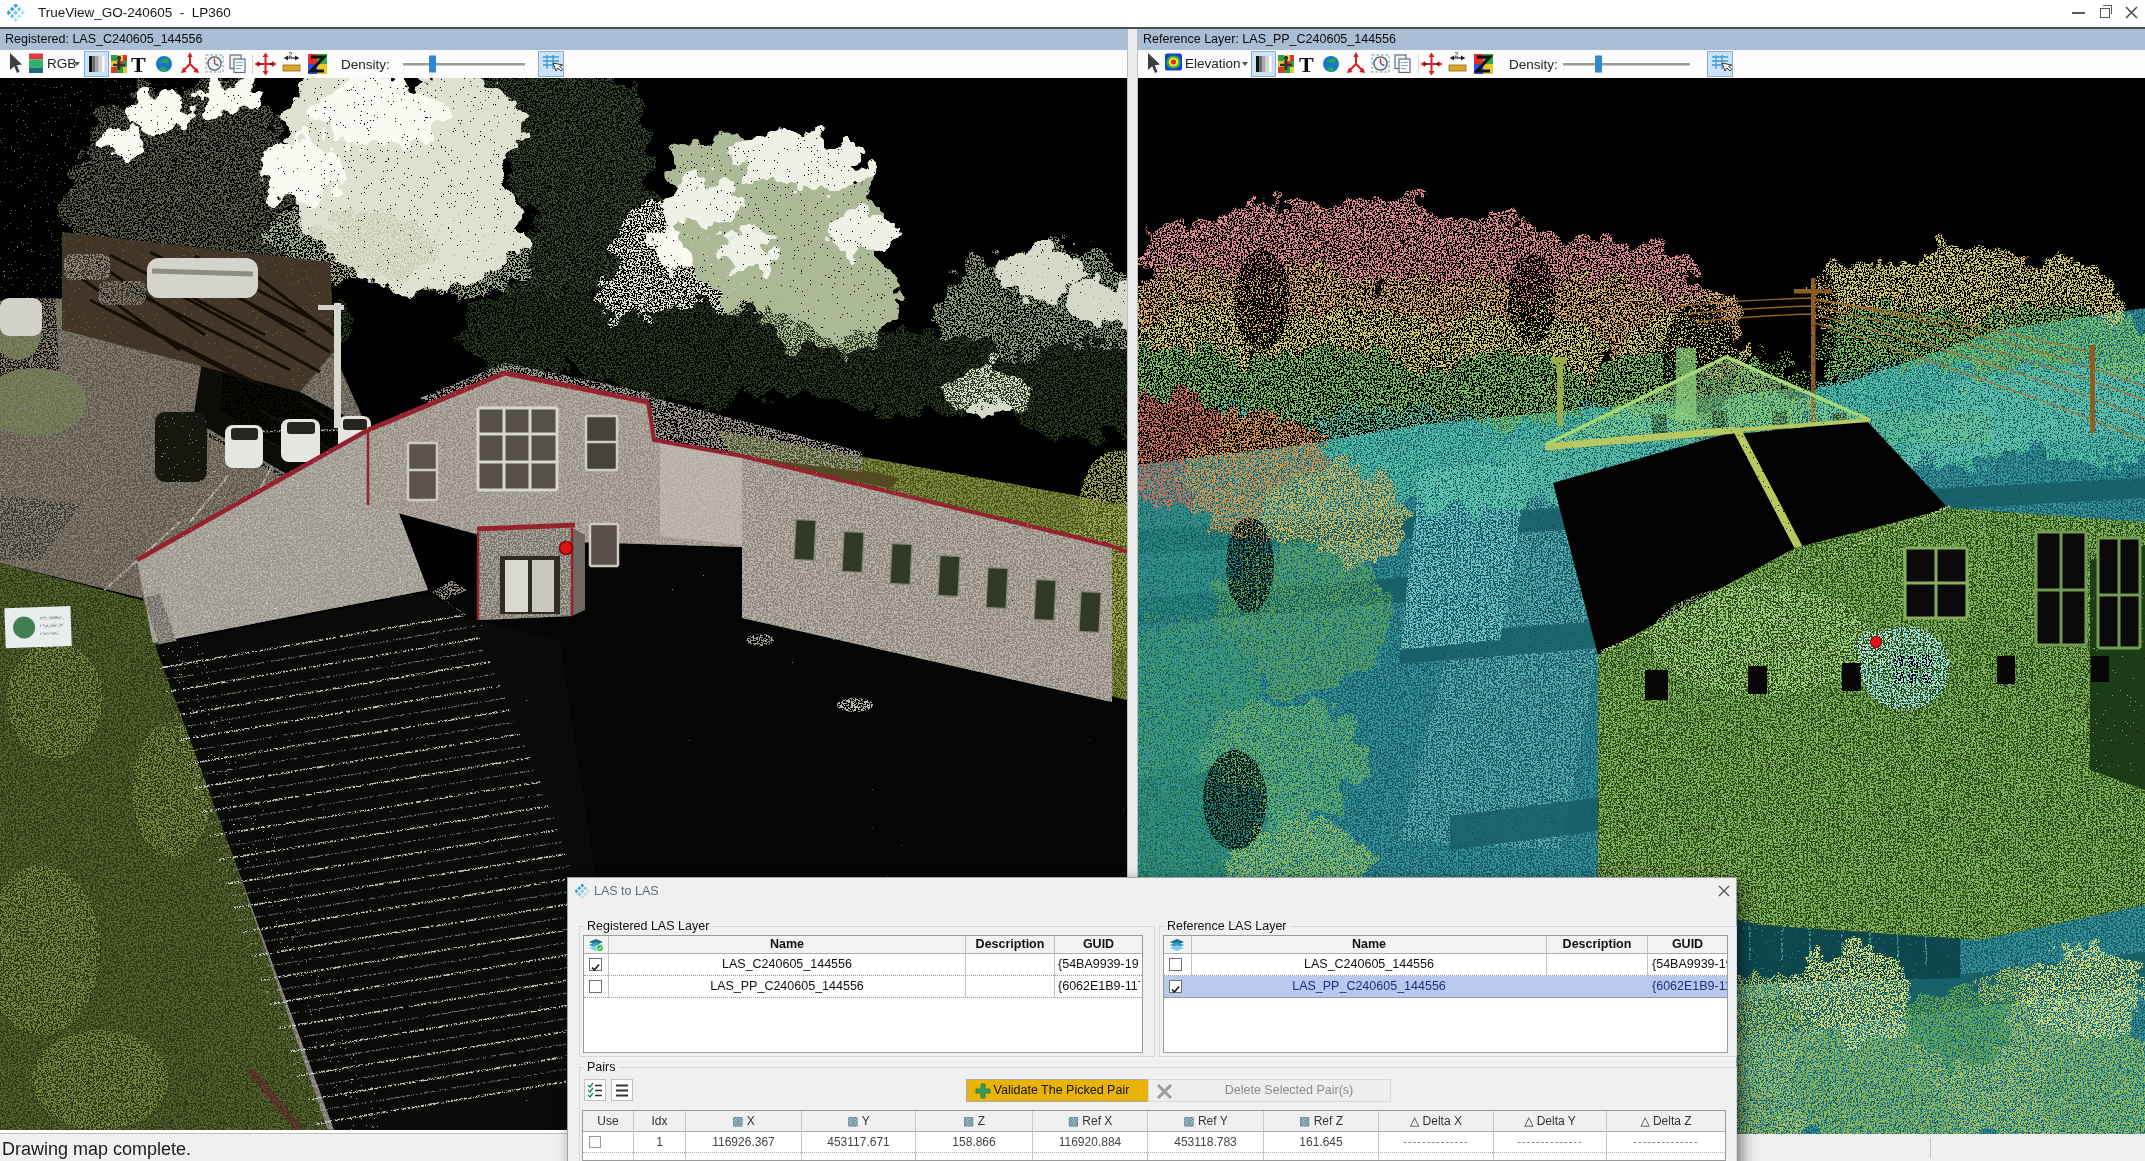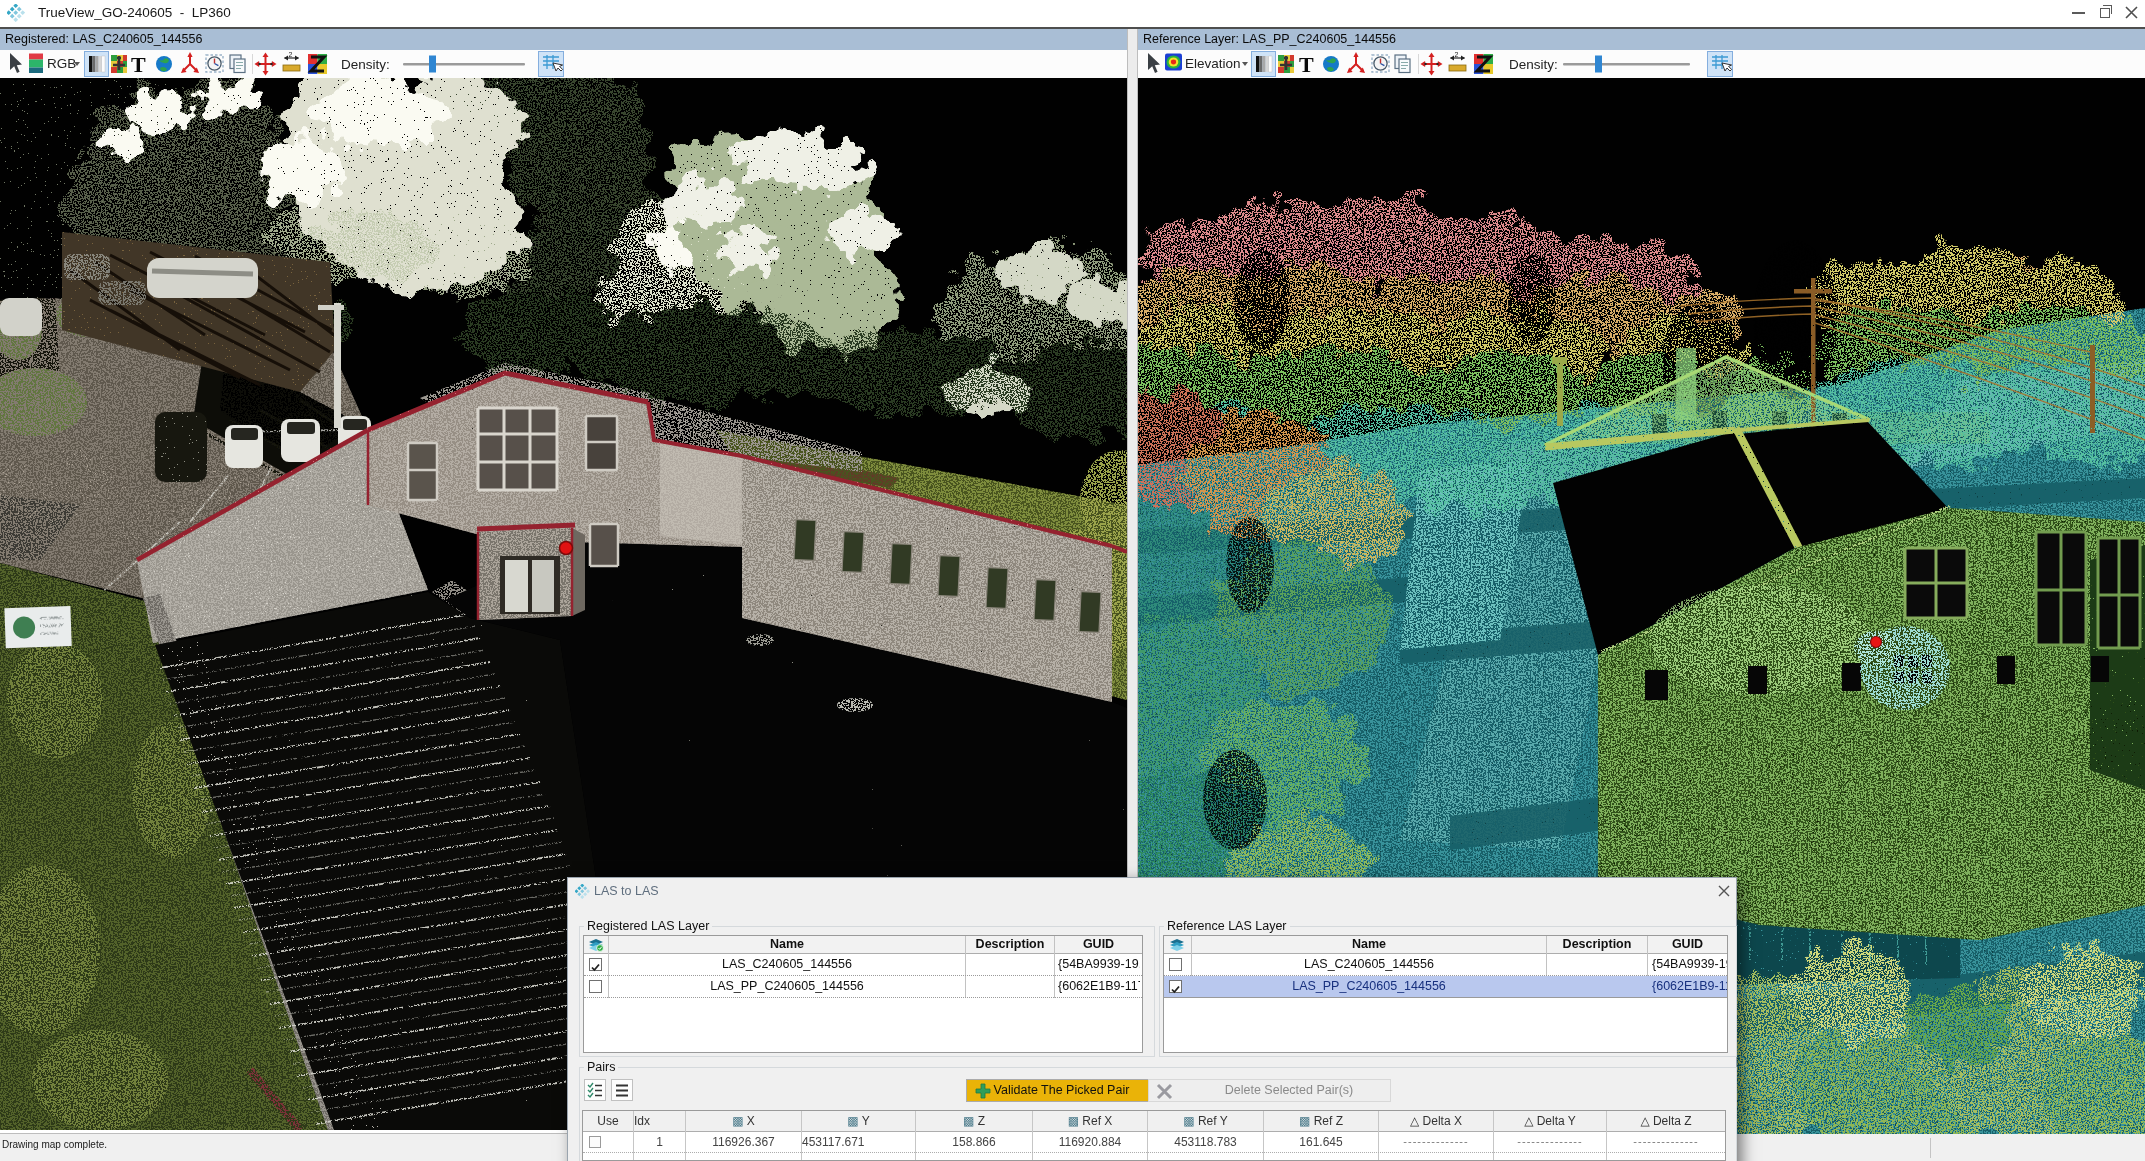--- a/index.html
+++ b/index.html
@@ -232,21 +232,21 @@
     <g stroke="#3d9bd4" stroke-width="1.3" fill="none">
       <path d="M574,7 h16 M574,11 h16 M574,15 h16 M578,5 v14 M584,5 v14"></path>
     </g>
     <path d="M584,13 l3,8 l2,-3 l3,3 l1.6,-1.6 l-3,-3 l3,-1.4 Z" fill="#fff" stroke="#333" stroke-width="1"></path>
   </g>
 </svg>
 
 <div class="abs" style="left:1127px;top:29px;width:11px;height:1105px;background:#ececec;border-left:1px solid #bdbdbd;border-right:1px solid #bdbdbd;box-sizing:border-box;"></div>
 
 <div class="abs" style="left:0;top:1133px;width:2145px;height:28px;background:#f0f0f0;border-top:1px solid #bdbdbd;"></div>
-<div class="abs" style="left:2px;top:1139px;font-size:10px;color:#1a1a1a;">Drawing map complete.</div>
+<div class="abs" style="left:2px;top:1139px;font-size:18px;color:#1a1a1a;">Drawing map complete.</div>
 <div class="abs" style="left:1930px;top:1138px;width:1px;height:20px;background:#c4c4c4;"></div>
 
 <svg class="abs" style="left:0;top:78px;" width="1127" height="1052" viewBox="0 78 1127 1052">
 <defs>
   <filter id="Lr50" x="-15%" y="-15%" width="130%" height="130%">
     <feTurbulence type="fractalNoise" baseFrequency="0.045" numOctaves="3" seed="11" result="w"></feTurbulence>
     <feDisplacementMap in="SourceGraphic" in2="w" scale="45" xChannelSelector="R" yChannelSelector="G" result="dd"></feDisplacementMap>
     <feTurbulence type="fractalNoise" baseFrequency="0.65" numOctaves="2" seed="3" result="f"></feTurbulence>
     <feComponentTransfer in="f" result="m">
           <feFuncA type="discrete" tableValues="0 0 1 1"></feFuncA>
@@ -961,36 +961,36 @@
     <div class="abs" style="left:218px;top:0;width:1px;height:49px;background:#c6c6c6;"></div>
     <div class="abs" style="left:332px;top:0;width:1px;height:49px;background:#c6c6c6;"></div>
     <div class="abs" style="left:449px;top:0;width:1px;height:49px;background:#c6c6c6;"></div>
     <div class="abs" style="left:564px;top:0;width:1px;height:49px;background:#c6c6c6;"></div>
     <div class="abs" style="left:680px;top:0;width:1px;height:49px;background:#c6c6c6;"></div>
     <div class="abs" style="left:795px;top:0;width:1px;height:49px;background:#c6c6c6;"></div>
     <div class="abs" style="left:910px;top:0;width:1px;height:49px;background:#c6c6c6;"></div>
     <div class="abs" style="left:1023px;top:0;width:1px;height:49px;background:#c6c6c6;"></div>
 
     <div class="abs" style="left:0;top:3px;width:50px;text-align:center;font-size:12px;color:#333;">Use</div>
-    <div class="abs" style="left:51px;top:3px;width:51px;font-size:12px;color:#333;">Idx</div>
+    <div class="abs" style="left:51px;top:3px;width:51px;text-align:center;font-size:12px;color:#333;">Idx</div>
     <div class="abs" style="left:103px;top:3px;width:115px;text-align:center;font-size:12px;color:#333;"><span style="color:#4a7a8a;">▩</span>&nbsp;X</div>
     <div class="abs" style="left:219px;top:3px;width:113px;text-align:center;font-size:12px;color:#333;"><span style="color:#4a7a8a;">▩</span>&nbsp;Y</div>
     <div class="abs" style="left:333px;top:3px;width:116px;text-align:center;font-size:12px;color:#333;"><span style="color:#4a7a8a;">▩</span>&nbsp;Z</div>
     <div class="abs" style="left:450px;top:3px;width:114px;text-align:center;font-size:12px;color:#333;"><span style="color:#4a7a8a;">▩</span>&nbsp;Ref X</div>
     <div class="abs" style="left:565px;top:3px;width:115px;text-align:center;font-size:12px;color:#333;"><span style="color:#4a7a8a;">▩</span>&nbsp;Ref Y</div>
     <div class="abs" style="left:681px;top:3px;width:114px;text-align:center;font-size:12px;color:#333;"><span style="color:#4a7a8a;">▩</span>&nbsp;Ref Z</div>
     <div class="abs" style="left:796px;top:3px;width:114px;text-align:center;font-size:12px;color:#333;">△&nbsp;Delta X</div>
     <div class="abs" style="left:911px;top:3px;width:112px;text-align:center;font-size:12px;color:#333;">△&nbsp;Delta Y</div>
     <div class="abs" style="left:1024px;top:3px;width:118px;text-align:center;font-size:12px;color:#333;">△&nbsp;Delta Z</div>
 
     <div class="abs" style="left:0;top:21px;width:1142px;height:21px;border-bottom:1px dotted #adadad;box-sizing:border-box;"></div>
     <div class="abs" style="left:6px;top:25px;width:12px;height:12px;background:#fbfbfb;border:1px solid #9a9a9a;box-sizing:border-box;"></div>
     <div class="abs" style="left:51px;top:24px;width:51px;text-align:center;font-size:12px;color:#444;">1</div>
     <div class="abs" style="left:103px;top:24px;width:115px;text-align:center;font-size:12px;color:#444;">116926.367</div>
-    <div class="abs" style="left:219px;top:24px;width:113px;text-align:left;font-size:12px;color:#444;">453117.671</div>
+    <div class="abs" style="left:219px;top:24px;width:113px;text-align:center;font-size:12px;color:#444;">453117.671</div>
     <div class="abs" style="left:333px;top:24px;width:116px;text-align:center;font-size:12px;color:#444;">158.866</div>
     <div class="abs" style="left:450px;top:24px;width:114px;text-align:center;font-size:12px;color:#444;">116920.884</div>
     <div class="abs" style="left:565px;top:24px;width:115px;text-align:center;font-size:12px;color:#444;">453118.783</div>
     <div class="abs" style="left:681px;top:24px;width:114px;text-align:center;font-size:12px;color:#444;">161.645</div>
     <div class="abs" style="left:796px;top:24px;width:114px;text-align:center;font-size:11px;color:#777;letter-spacing:1px;">--------------</div>
     <div class="abs" style="left:911px;top:24px;width:112px;text-align:center;font-size:11px;color:#777;letter-spacing:1px;">--------------</div>
     <div class="abs" style="left:1024px;top:24px;width:118px;text-align:center;font-size:11px;color:#777;letter-spacing:1px;">--------------</div>
   </div>
 </div>
 

